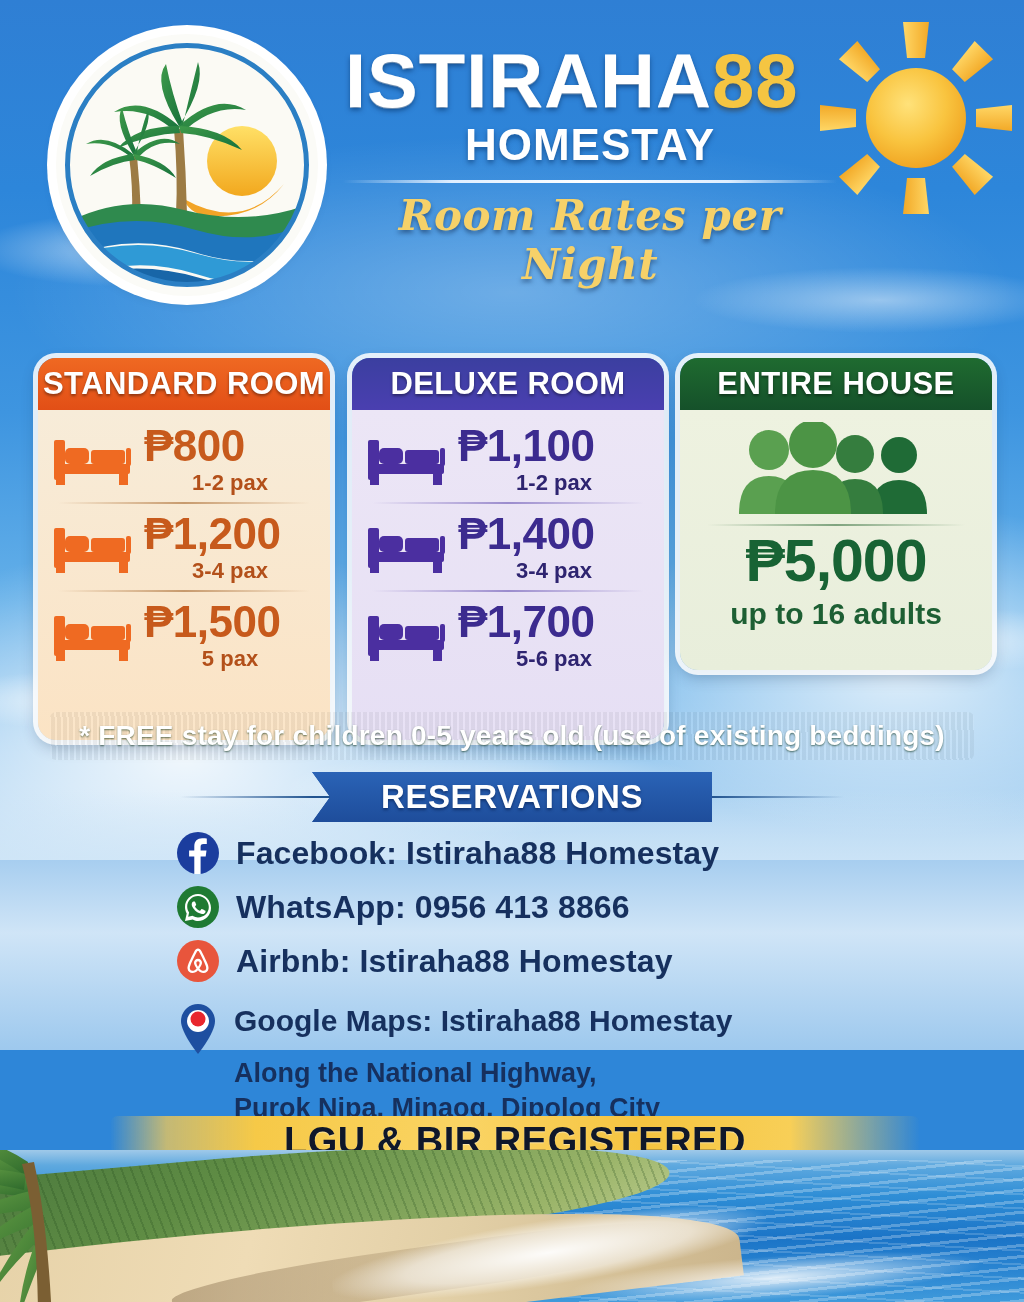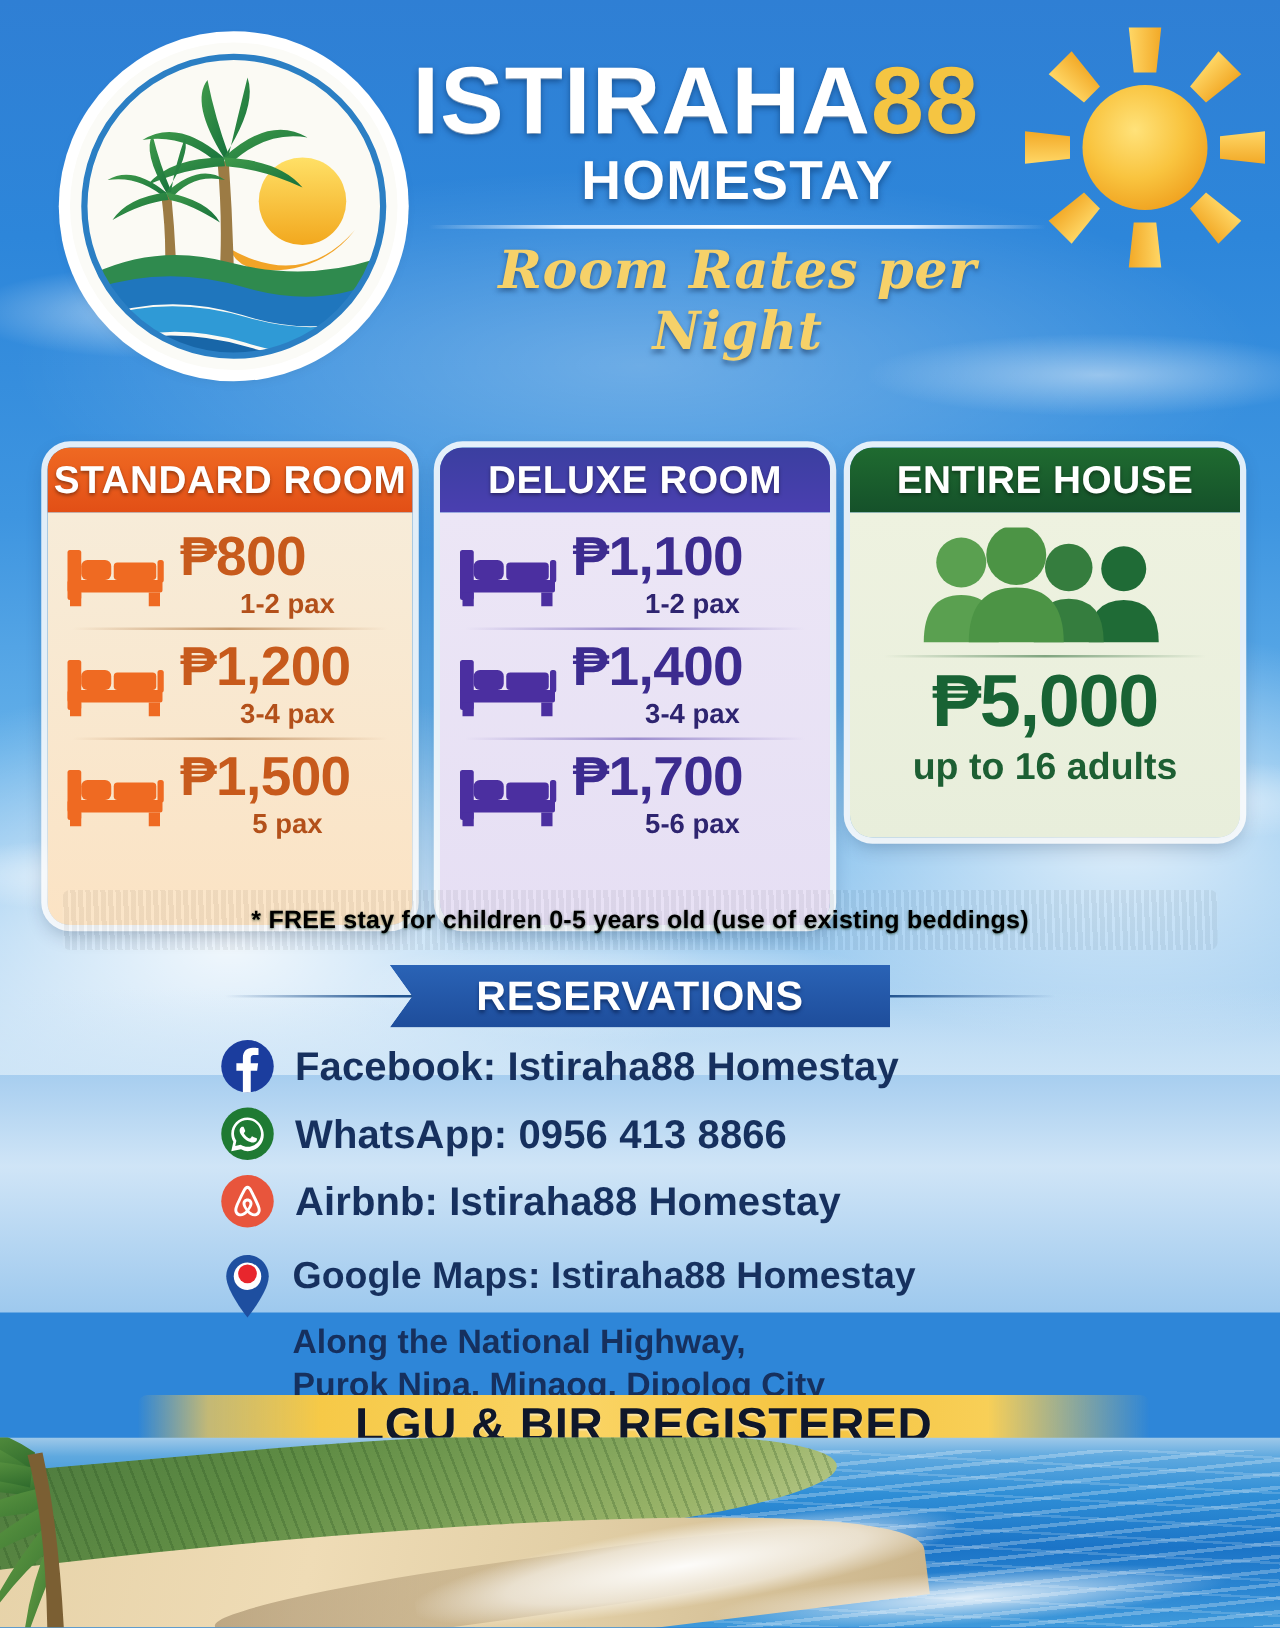--- a/index.html
+++ b/index.html
@@ -97,20 +97,21 @@
   .logo-ring {
     position:absolute; inset:9px; border-radius:50%;
     border:5px solid #2b7fc4; 
   }
 
   .title-block { position:absolute; left:330px; top:44px; width:520px; }
   .brand {
     font-size:76px; font-weight:bold; letter-spacing:1px; line-height:.98;
     color:#ffffff; text-shadow:0 3px 5px rgba(0,40,90,.55), 0 1px 0 #cfe6fa;
     white-space:nowrap;
+    margin-left:15px;
   }
   .brand .num { color:#f5c542; text-shadow:0 3px 5px rgba(60,30,0,.45); }
   .brand-sub {
     margin-top:2px; text-align:center; font-size:44px; font-weight:bold;
     letter-spacing:1px; color:#ffffff; text-shadow:0 3px 5px rgba(0,40,90,.5);
   }
   .hr-gold {
     margin:10px auto 0; width:494px; height:3px;
     background:linear-gradient(90deg, rgba(255,255,255,0), #dfeeff 22%, #ffffff 50%, #dfeeff 78%, rgba(255,255,255,0));
   }
@@ -176,21 +177,21 @@
     background:linear-gradient(92deg, rgba(60,110,50,.05) 0%, #3f7a3a 6%, #2f6b45 26%, #2c6f52 52%, #357game 60%, #31714a 74%, #3d7a3c 94%, rgba(60,110,50,.05) 100%);
     filter:blur(.2px);
   }
   .note-brush2 {
     position:absolute; inset:0;
     background:repeating-linear-gradient(88deg, rgba(255,255,255,.07) 0 2px, rgba(0,0,0,.05) 2px 6px);
     border-radius:6px;
   }
   .note-text {
     position:absolute; inset:0; display:flex; align-items:center; justify-content:center;
-    font-size:20px; font-weight:bold; color:#000000; letter-spacing:.2px;
+    font-size:28px; font-weight:bold; color:#ffffff; letter-spacing:.2px;
     text-shadow:0 1px 2px rgba(0,40,10,.6);
     text-align:center;
   }
 
   
   .ribbon-wrap { position:absolute; left:0; top:772px; width:872px; height:50px; }
   .ribbon-line { position:absolute; left:180px; top:24px; width:664px; height:2px;
     background:linear-gradient(90deg, rgba(20,60,120,0), #21538f 20%, #21538f 80%, rgba(20,60,120,0)); }
   .ribbon {
     position:absolute; left:312px; top:0; width:400px; height:50px;

